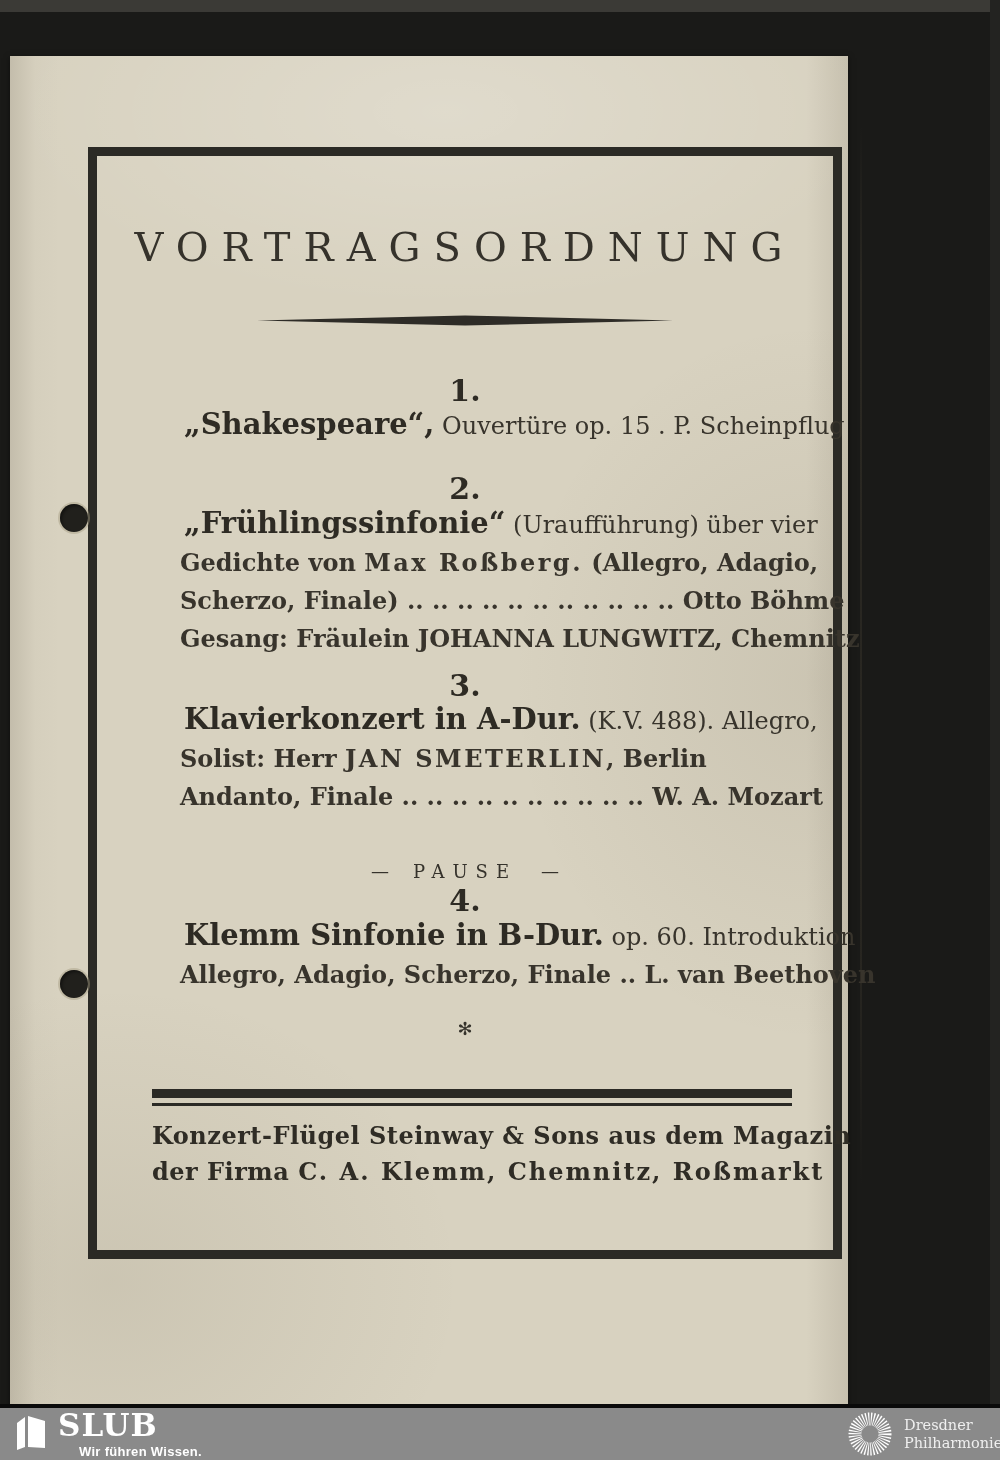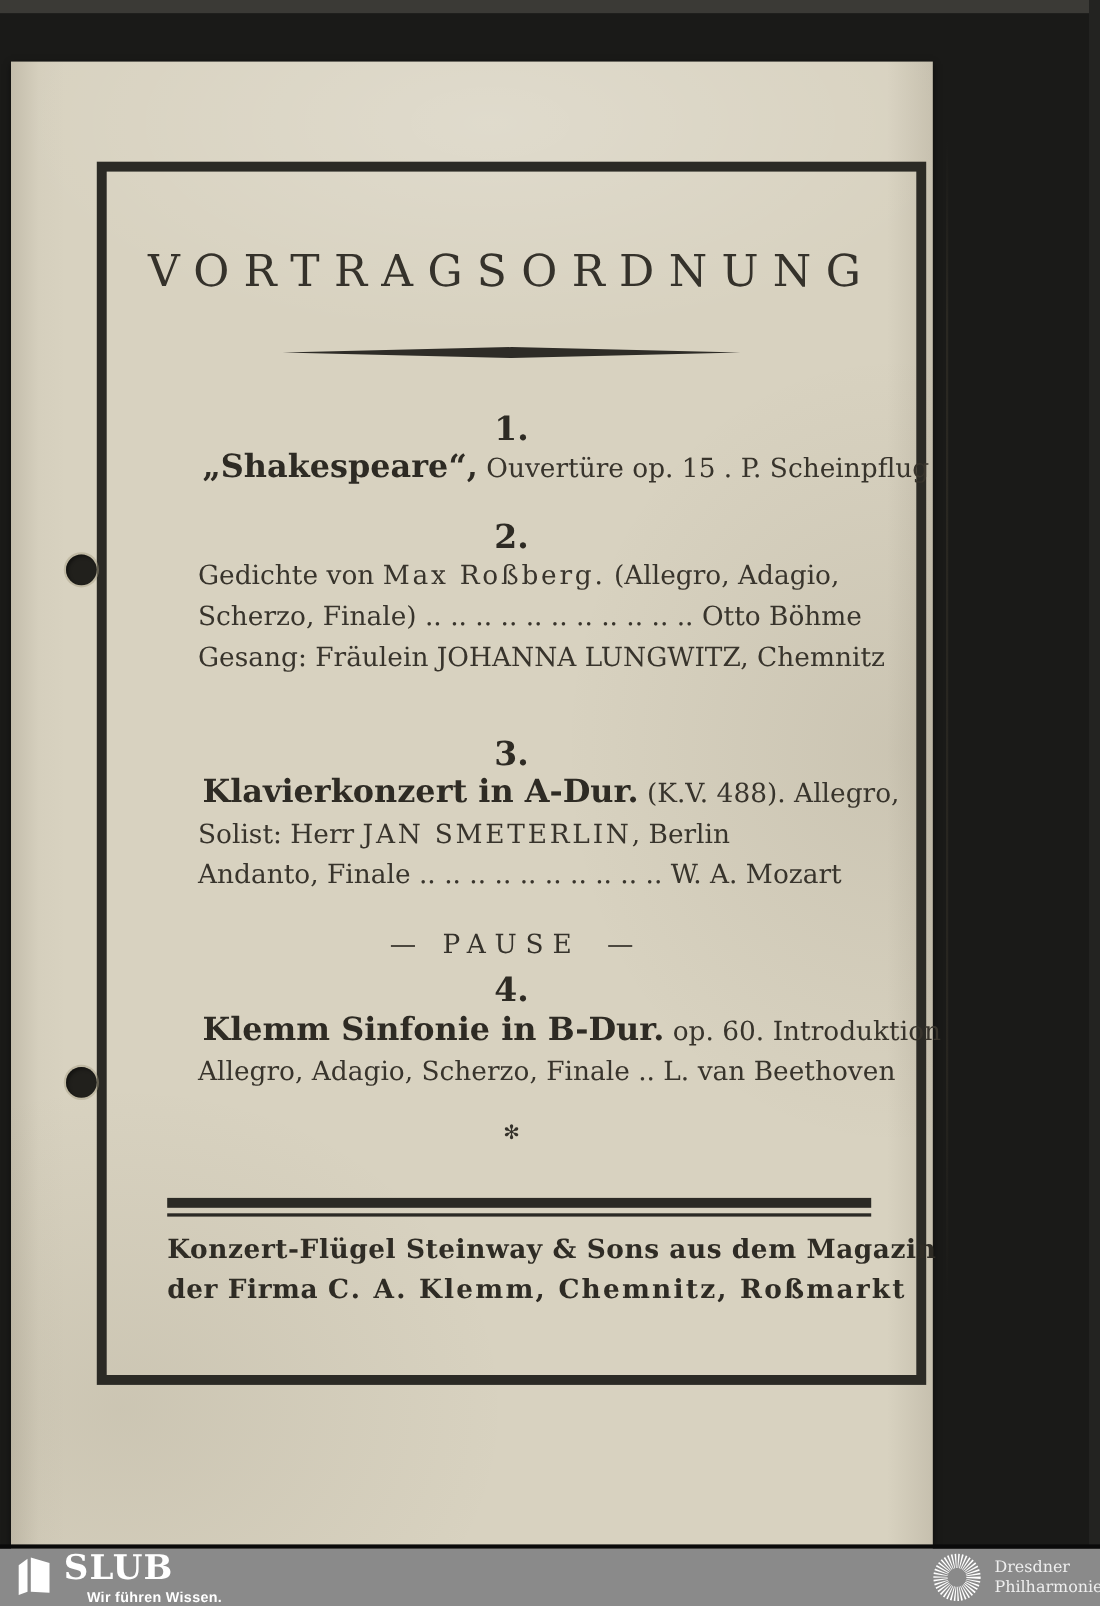--- a/index.html
+++ b/index.html
@@ -30,28 +30,28 @@
   
   .doc-title{position:absolute;left:78px;top:168px;width:754px;text-align:center;
              font-size:40px;letter-spacing:13px;color:#35322b;white-space:nowrap;}
   .title-divider{position:absolute;left:247px;top:258px;width:416px;height:13px;}
   .item-number{position:absolute;left:78px;width:754px;text-align:center;
                font-weight:700;font-size:30px;color:#2e2b24;}
   .num1{top:317px;} .num2{top:415px;} .num3{top:612px;} .num4{top:827px;}
   .plines{position:absolute;left:78px;width:754px;color:#38342c;}
   .lines1{top:351px;} .lines2{top:450px;} .lines3{top:646px;} .lines4{top:862px;}
   .pline{line-height:35px;white-space:nowrap;padding-left:96px;}
-  .pline.indent{padding-left:92px;}
+  .pline.indent{padding-left:92px;font-weight:bold;}
   .seg-lead{font-weight:700;font-size:29px;color:#2e2b24;}
   .seg-body{font-size:24px;}
   .seg-sperr{font-size:24px;letter-spacing:2.5px;}
   .seg-noteb{font-weight:700;font-size:24px;letter-spacing:0.5px;color:#2f2c25;}
   .seg-notes{font-weight:700;font-size:24px;letter-spacing:2px;color:#2f2c25;}
-  .pause{position:absolute;left:78px;top:788px;width:754px;text-align:center;
-         font-size:24px;color:#35322b;}
+  .pause{position:absolute;left:78px;top:805px;width:754px;text-align:center;
+         font-size:18px;color:#35322b;}
   .pause .dash{margin:0 24px;}
   .pause-label{letter-spacing:8px;}
   .ornament{position:absolute;left:78px;top:962px;width:754px;text-align:center;
             font-size:18px;color:#35322b;}
   .rule-block{position:absolute;left:142px;top:1033px;width:640px;}
   .rule-thick{height:9px;background:#2b2a25;}
   .rule-thin{height:3px;background:#2b2a25;margin-top:5px;}
   .note-block{position:absolute;left:142px;top:1063px;width:680px;color:#2f2c25;}
   .note-block .pline{padding-left:0;line-height:33px;}
 
@@ -88,20 +88,21 @@
       <polygon points="0,6.5 208,1.5 416,6.5 208,11.5" fill="#2e2c27"></polygon>
     </svg>
 
     <div class="item-number num1">1.</div>
     <div class="plines lines1">
       <div class="pline"><span class="seg-lead">„Shakespeare“,</span><span class="seg-body"> Ouvertüre op. 15 . P. Scheinpflug</span></div>
     </div>
 
     <div class="item-number num2">2.</div>
     <div class="plines lines2">
+      <div class="pline"><span class="seg-lead">„Frühlingssinfonie“</span><span class="seg-body"> (Uraufführung) über vier</span></div>
       <div class="pline indent"><span class="seg-body">Gedichte von </span><span class="seg-sperr">Max Roßberg.</span><span class="seg-body"> (Allegro, Adagio,</span></div>
       <div class="pline indent"><span class="seg-body">Scherzo, Finale) .. .. .. .. .. .. .. .. .. .. .. Otto Böhme</span></div>
       <div class="pline indent"><span class="seg-body">Gesang: Fräulein JOHANNA LUNGWITZ, Chemnitz</span></div>
     </div>
 
     <div class="item-number num3">3.</div>
     <div class="plines lines3">
       <div class="pline"><span class="seg-lead">Klavierkonzert in A-Dur.</span><span class="seg-body"> (K.V. 488). Allegro,</span></div>
       <div class="pline indent"><span class="seg-body">Solist: Herr </span><span class="seg-sperr">JAN SMETERLIN</span><span class="seg-body">, Berlin</span></div>
       <div class="pline indent"><span class="seg-body">Andanto, Finale .. .. .. .. .. .. .. .. .. .. W. A. Mozart</span></div>

